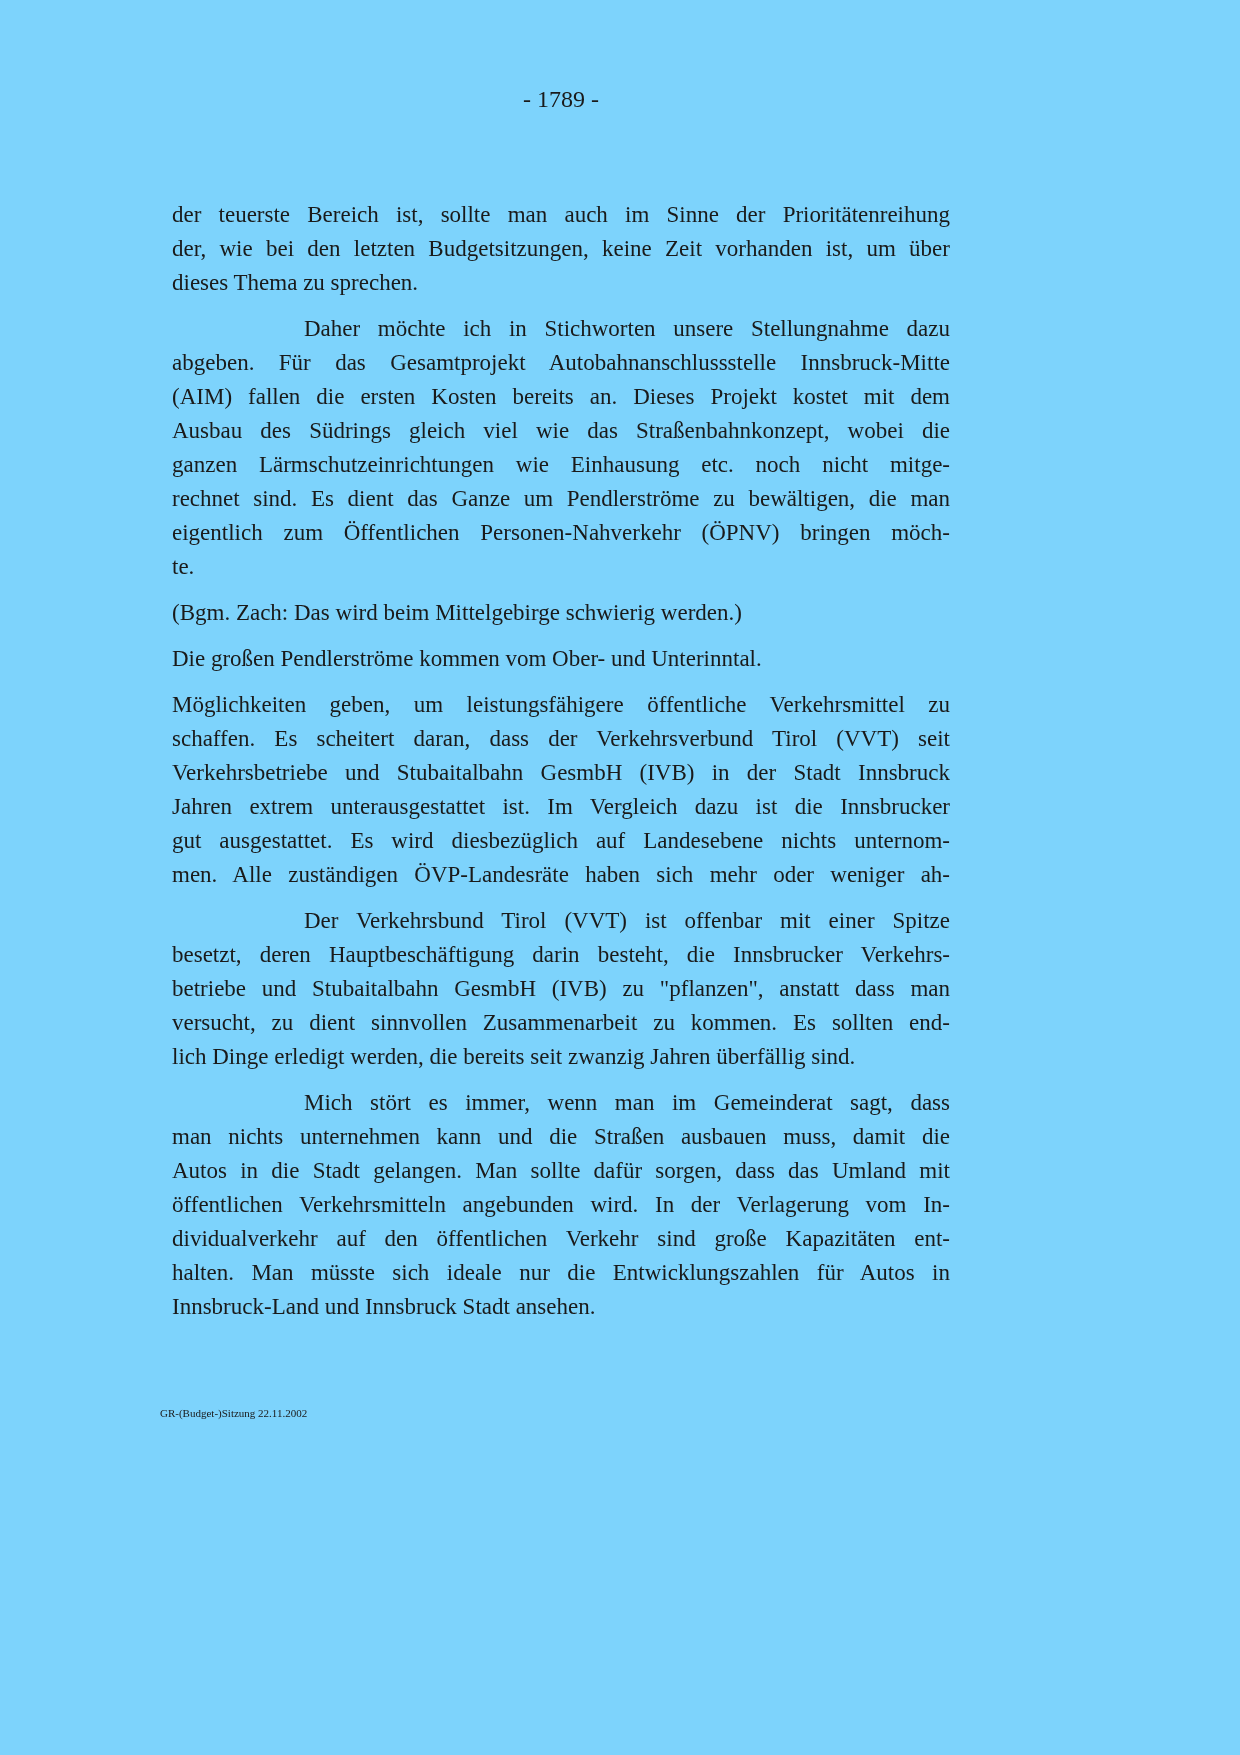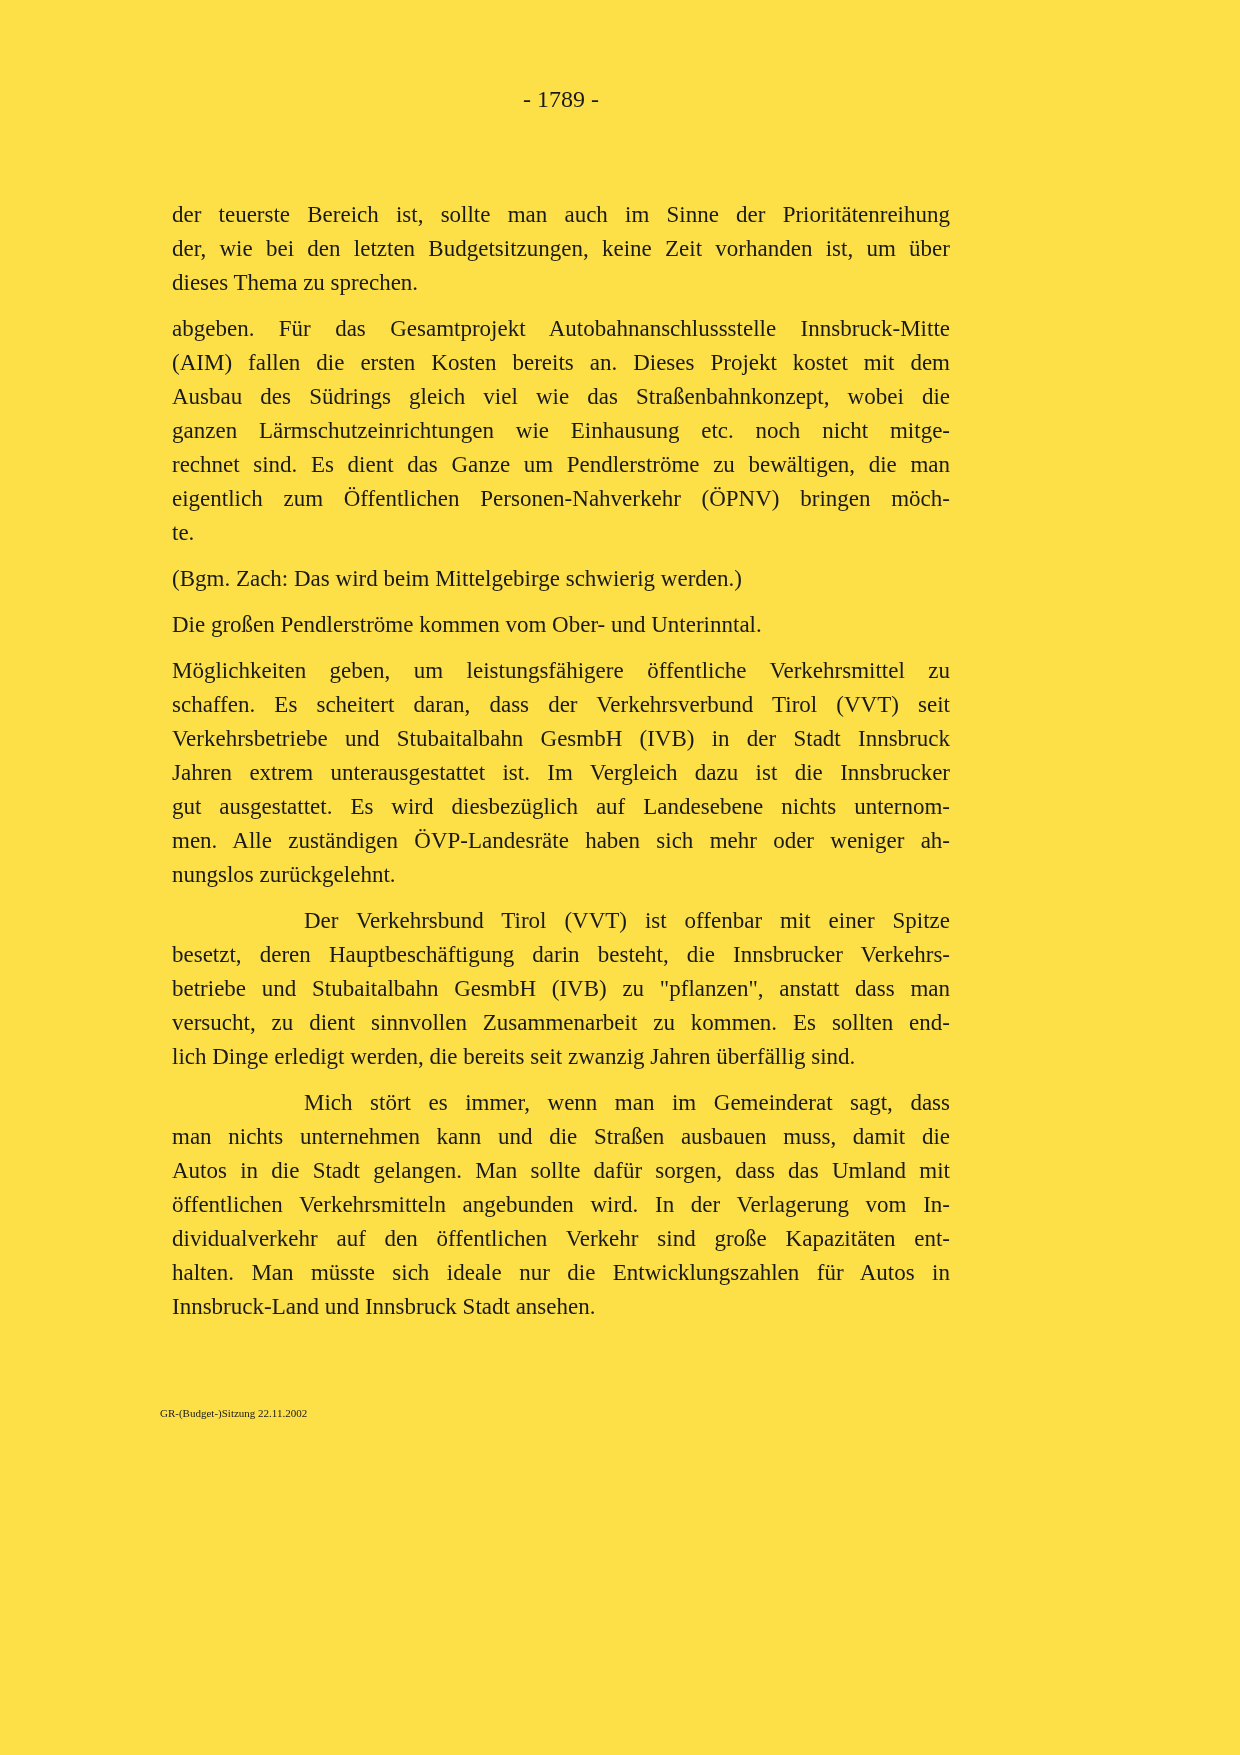--- a/index.html
+++ b/index.html
@@ -5,21 +5,21 @@
   html, body {
     margin: 0;
     padding: 0;
     background: #e8e8e8;
   }
   .page {
     position: relative;
     width: 1240px;
     height: 1755px;
     margin: 0 auto;
-    background: #fde047;
+    background: #7dd3fc;
     color: #1a1a1a;
     font-family: "Liberation Serif", serif;
     overflow: hidden;
   }
   .page-number {
     position: absolute;
     top: 84px;
     left: 160px;
     width: 802px;
     text-align: center;
@@ -63,20 +63,21 @@
 <div class="page">
   <div class="page-number">- 1789 -</div>
 
   <div class="body-text">
       <div class="paragraph">
         <div class="line just">der teuerste Bereich ist, sollte man auch im Sinne der Prioritätenreihung</div>
         <div class="line just">der, wie bei den letzten Budgetsitzungen, keine Zeit vorhanden ist, um über</div>
         <div class="line">dieses Thema zu sprechen.</div>
       </div>
       <div class="paragraph">
+        <div class="line just indent">Daher möchte ich in Stichworten unsere Stellungnahme dazu</div>
         <div class="line just">abgeben. Für das Gesamtprojekt Autobahnanschlussstelle Innsbruck-Mitte</div>
         <div class="line just">(AIM) fallen die ersten Kosten bereits an. Dieses Projekt kostet mit dem</div>
         <div class="line just">Ausbau des Südrings gleich viel wie das Straßenbahnkonzept, wobei die</div>
         <div class="line just">ganzen Lärmschutzeinrichtungen wie Einhausung etc. noch nicht mitge-</div>
         <div class="line just">rechnet sind. Es dient das Ganze um Pendlerströme zu bewältigen, die man</div>
         <div class="line just">eigentlich zum Öffentlichen Personen-Nahverkehr (ÖPNV) bringen möch-</div>
         <div class="line">te.</div>
       </div>
       <div class="paragraph">
         <div class="line">(Bgm. Zach: Das wird beim Mittelgebirge schwierig werden.)</div>
@@ -84,21 +85,20 @@
       <div class="paragraph">
         <div class="line">Die großen Pendlerströme kommen vom Ober- und Unterinntal.</div>
       </div>
       <div class="paragraph">
         <div class="line just">Möglichkeiten geben, um leistungsfähigere öffentliche Verkehrsmittel zu</div>
         <div class="line just">schaffen. Es scheitert daran, dass der Verkehrsverbund Tirol (VVT) seit</div>
         <div class="line just">Verkehrsbetriebe und Stubaitalbahn GesmbH (IVB) in der Stadt Innsbruck</div>
         <div class="line just">Jahren extrem unterausgestattet ist. Im Vergleich dazu ist die Innsbrucker</div>
         <div class="line just">gut ausgestattet. Es wird diesbezüglich auf Landesebene nichts unternom-</div>
         <div class="line just">men. Alle zuständigen ÖVP-Landesräte haben sich mehr oder weniger ah-</div>
-        <div class="line">nungslos zurückgelehnt.</div>
       </div>
       <div class="paragraph">
         <div class="line just indent">Der Verkehrsbund Tirol (VVT) ist offenbar mit einer Spitze</div>
         <div class="line just">besetzt, deren Hauptbeschäftigung darin besteht, die Innsbrucker Verkehrs-</div>
         <div class="line just">betriebe und Stubaitalbahn GesmbH (IVB) zu "pflanzen", anstatt dass man</div>
         <div class="line just">versucht, zu dient sinnvollen Zusammenarbeit zu kommen. Es sollten end-</div>
         <div class="line">lich Dinge erledigt werden, die bereits seit zwanzig Jahren überfällig sind.</div>
       </div>
       <div class="paragraph">
         <div class="line just indent">Mich stört es immer, wenn man im Gemeinderat sagt, dass</div>

